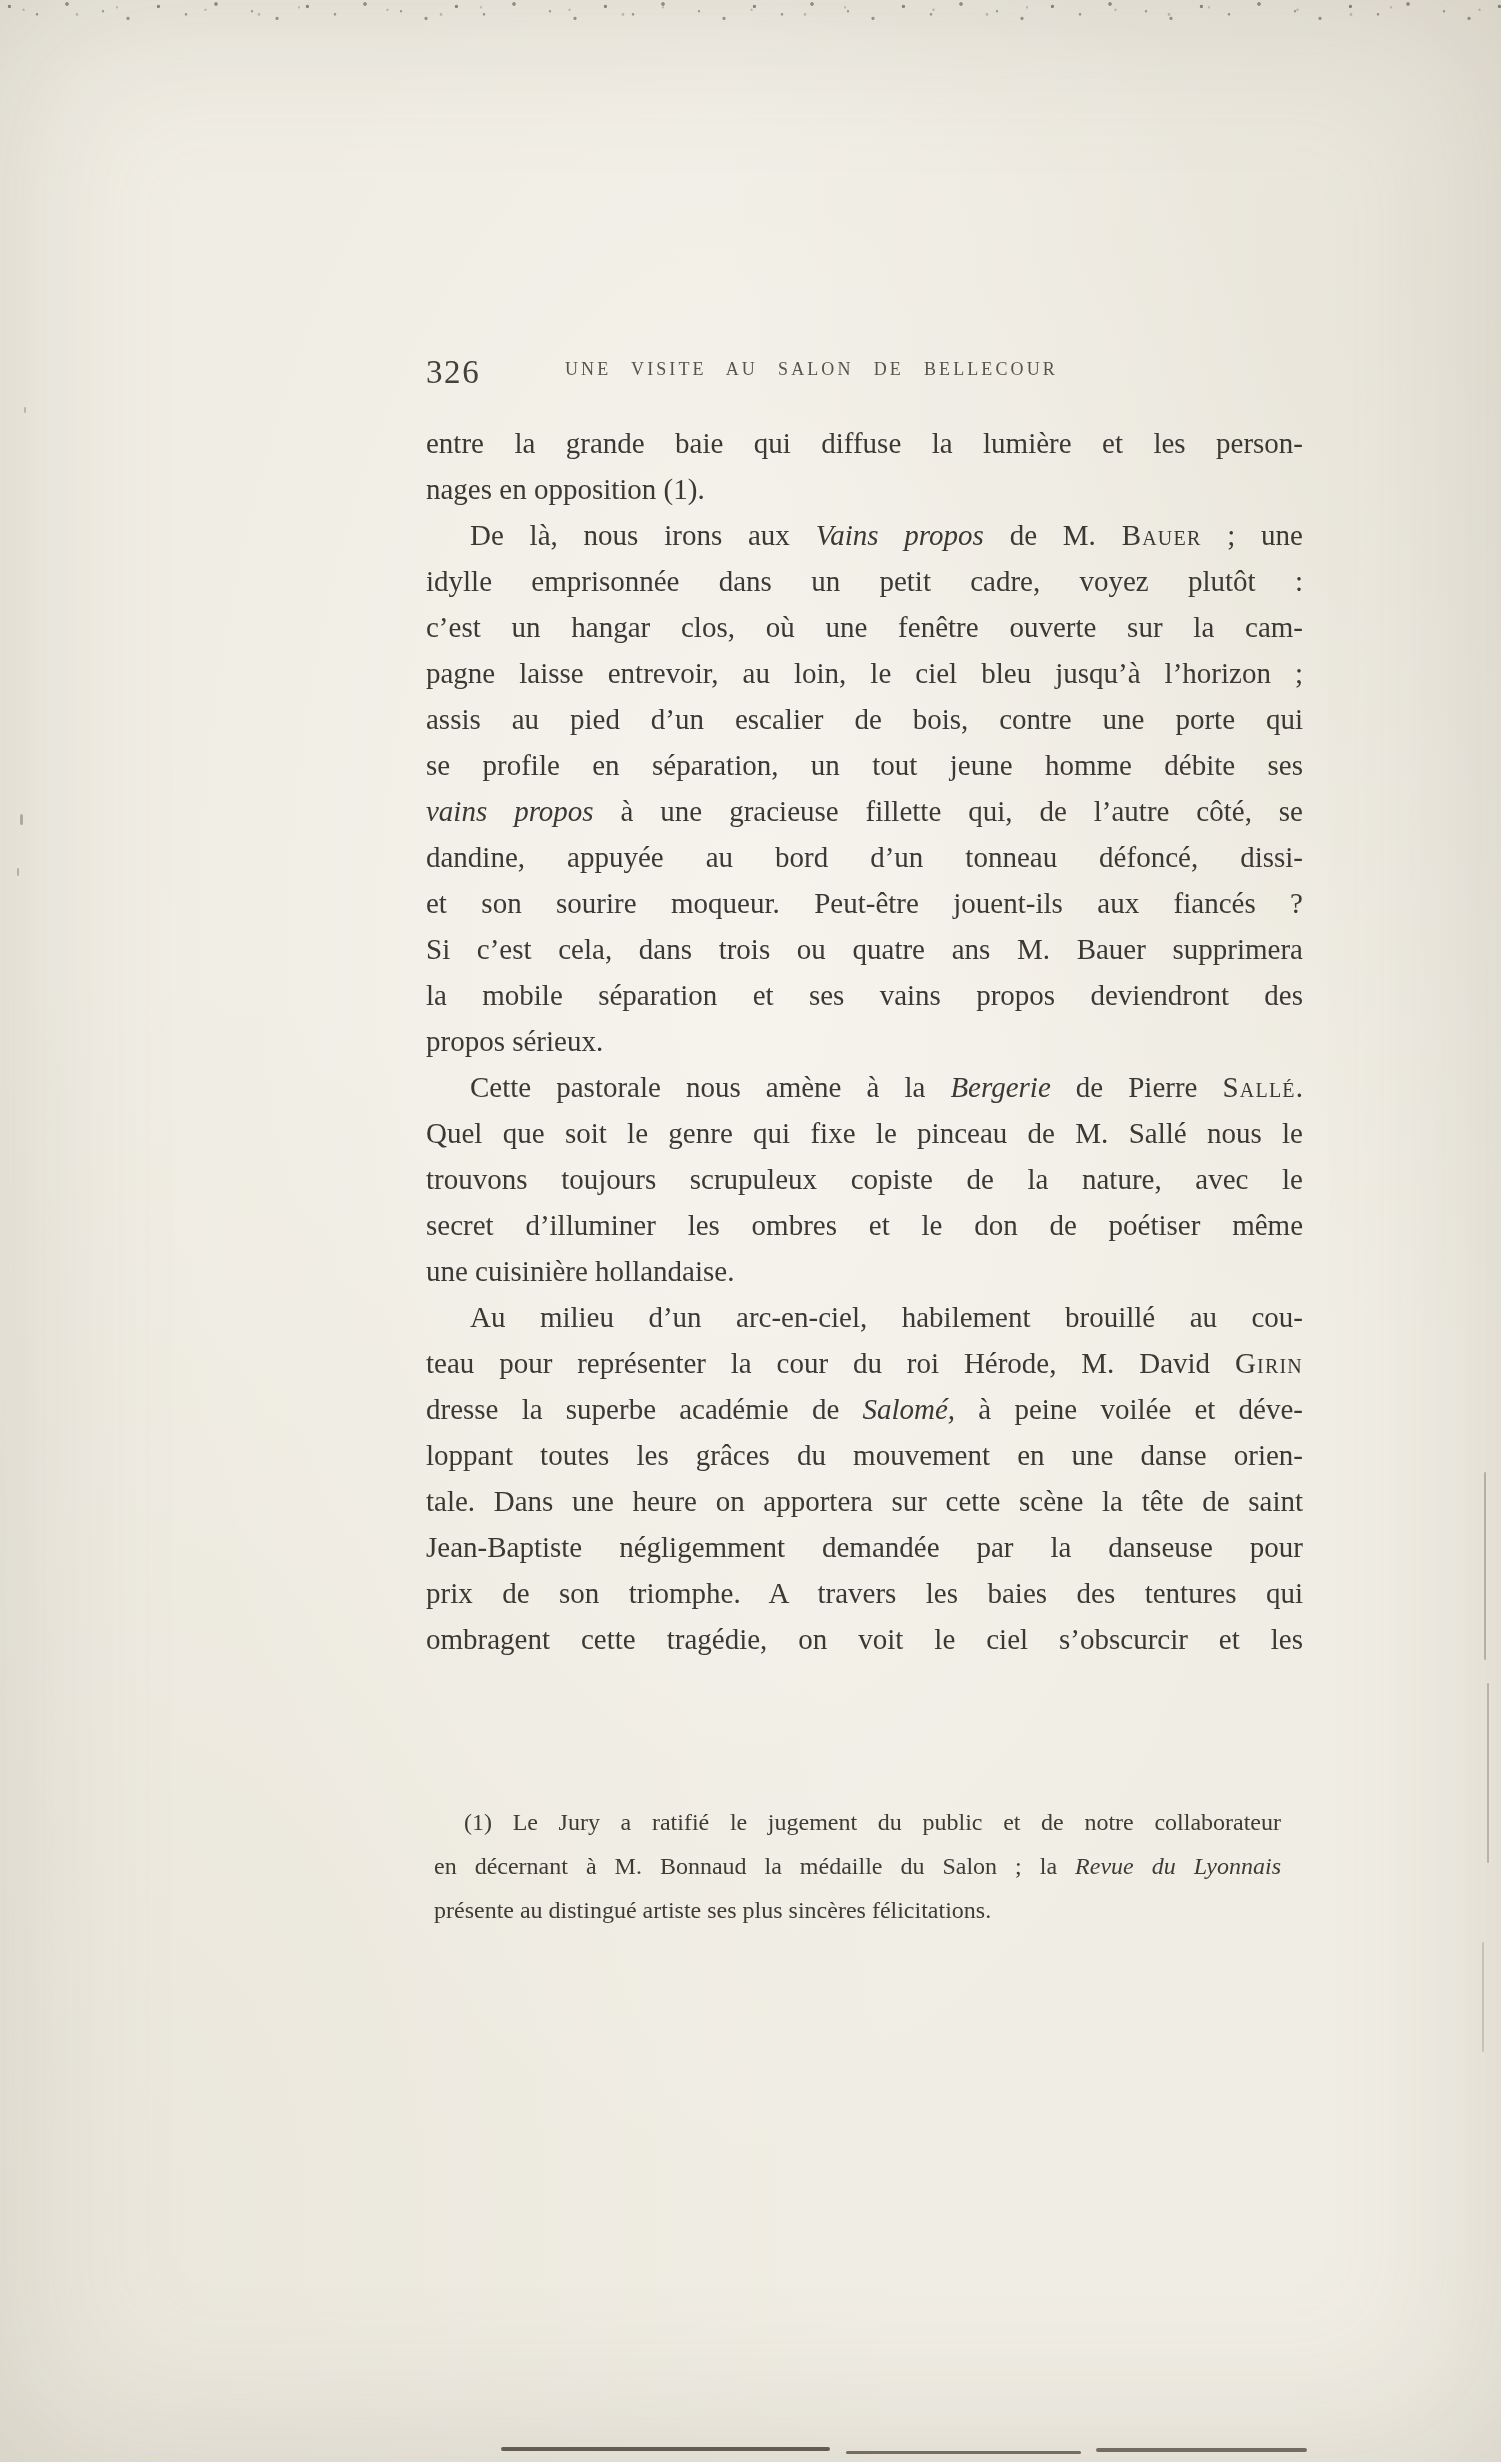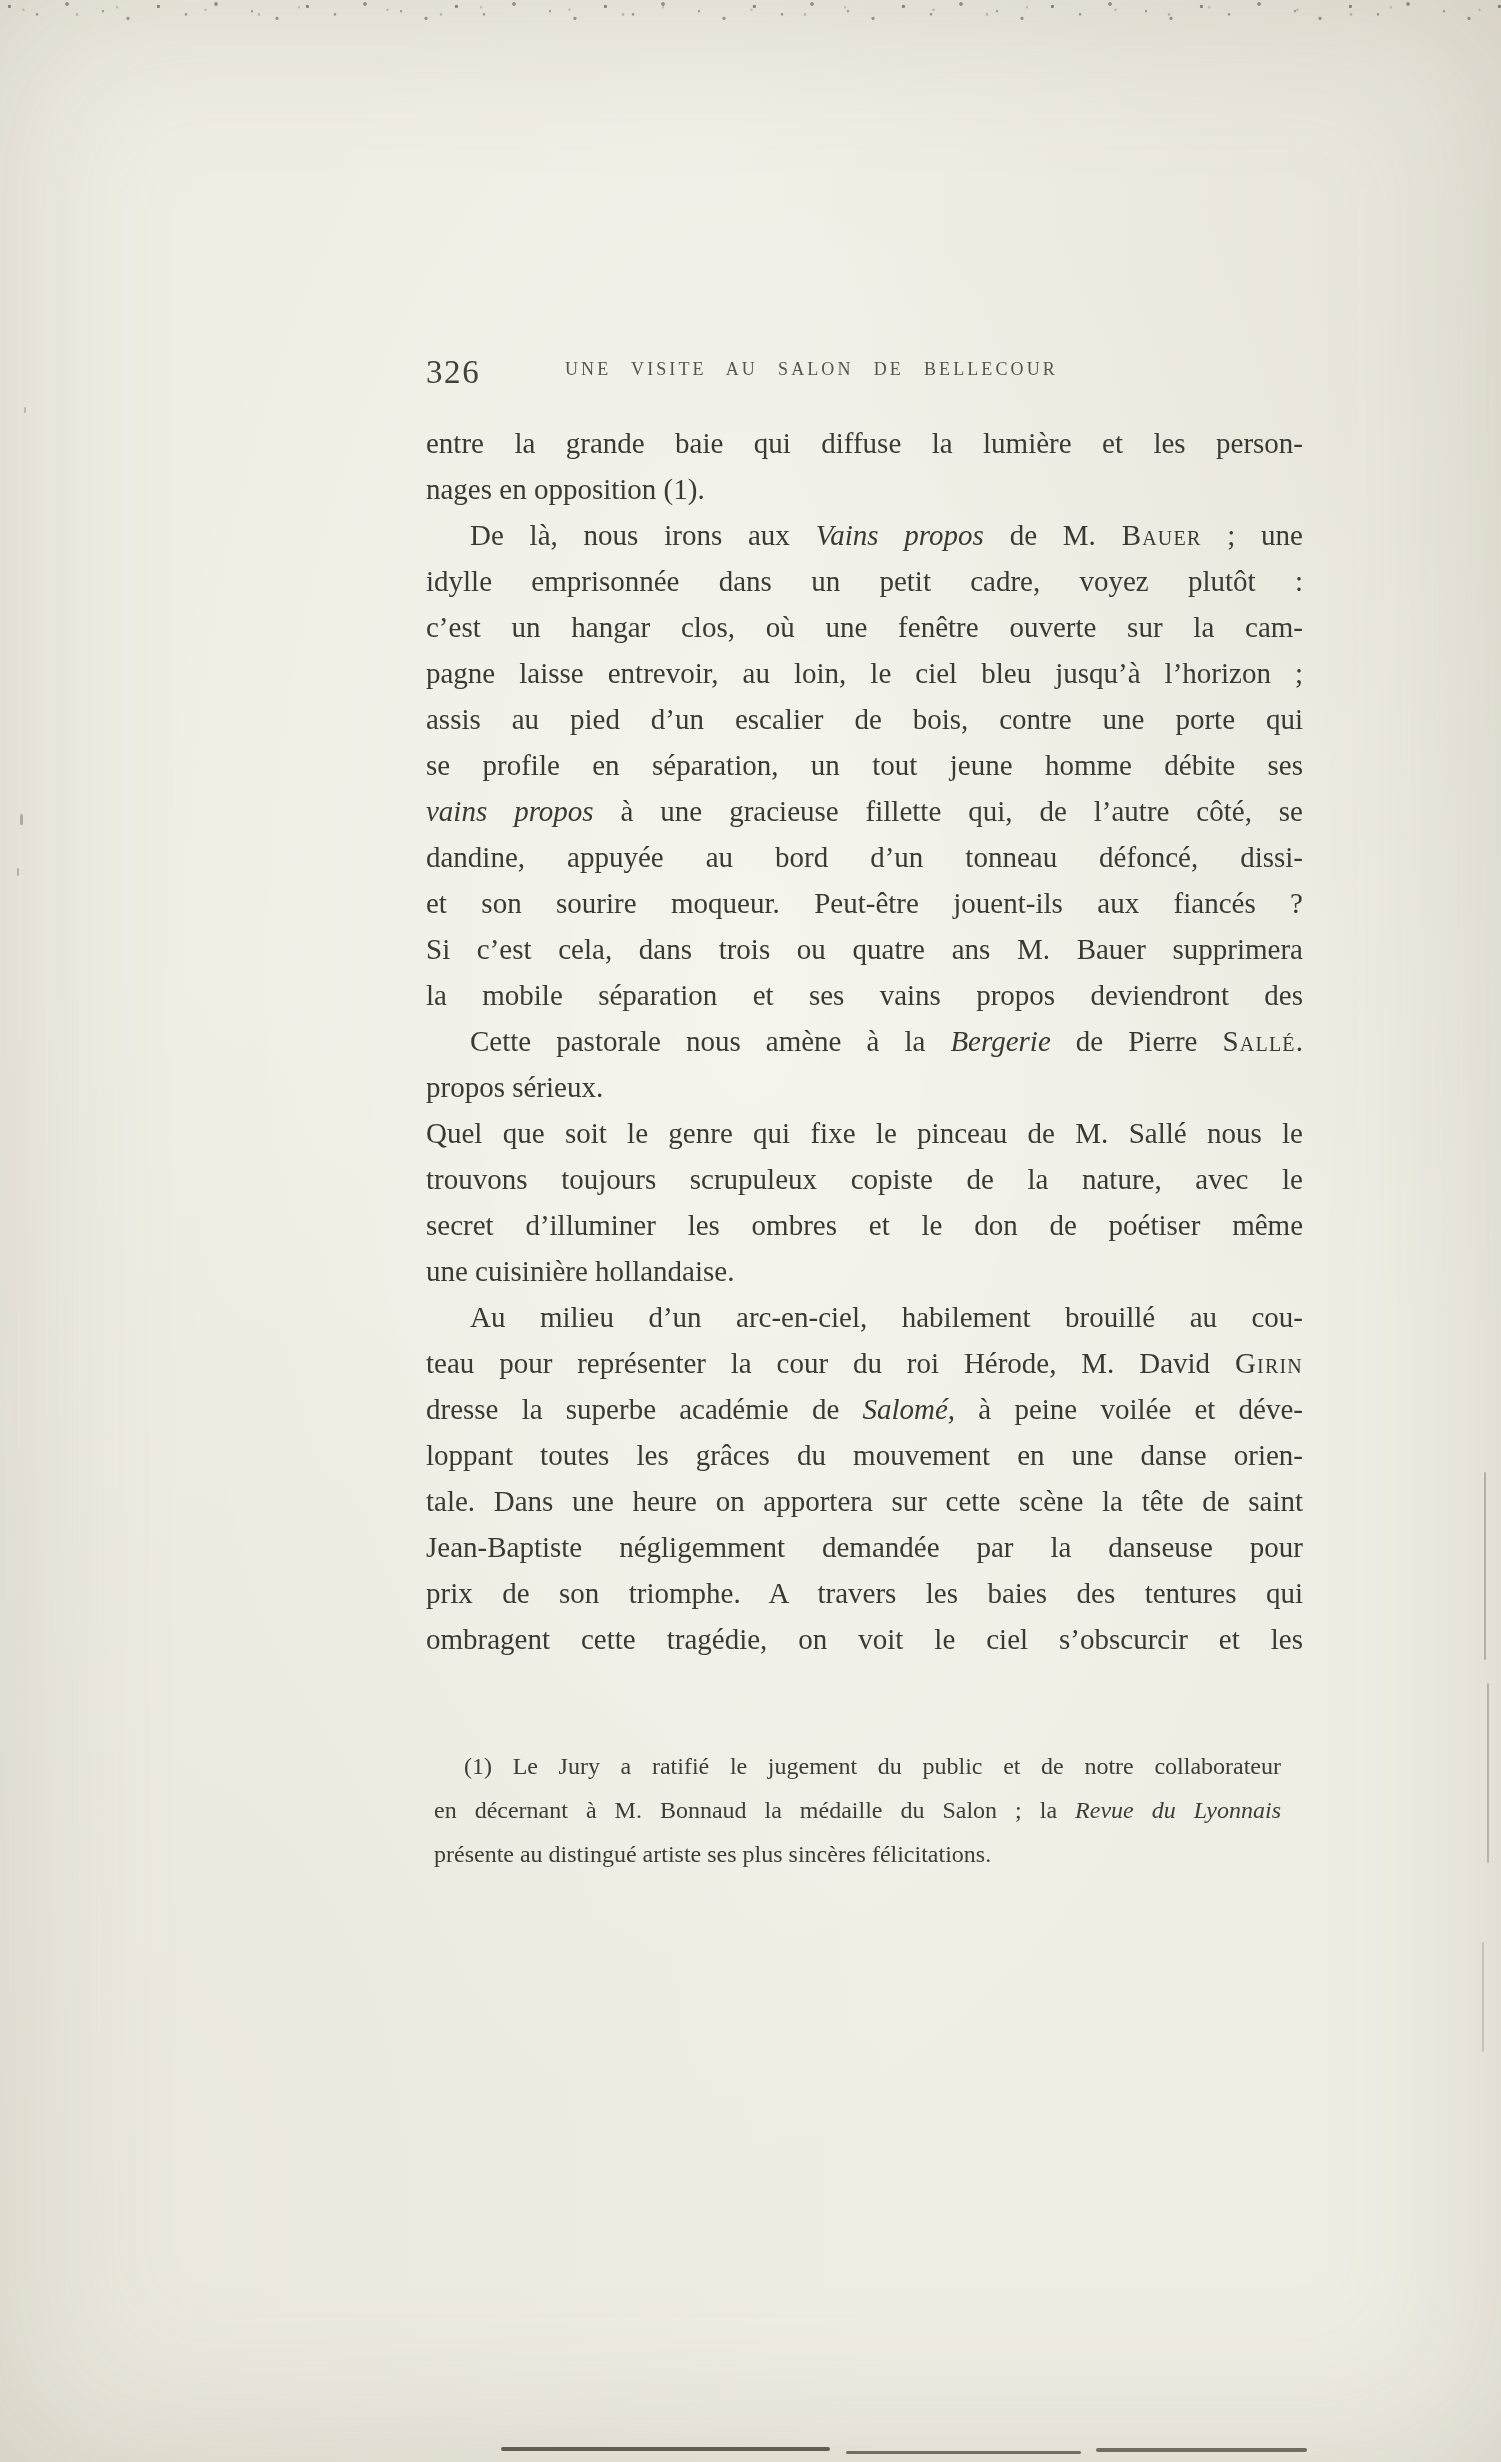--- a/index.html
+++ b/index.html
@@ -69,21 +69,21 @@
     font-size: 29px; line-height: 46px; color: #3b3933;
   }
   .tline { min-height: 46px; }
   .tline.just { text-align: justify; text-align-last: justify; }
   .tline.indent { text-indent: 44px; }
   .it { font-style: italic; }
   .sc { font-variant: small-caps; letter-spacing: 1.2px; margin-top: 28px; }
 
   
   #footnote-block {
-    position: absolute; left: 434px; top: 1744px; width: 847px;
+    position: absolute; left: 434px; top: 1800px; width: 847px;
     font-size: 24px; line-height: 44px; color: #3e3c35;
   }
   #footnote-block .tline { min-height: 44px; }
   #footnote-block .tline.indent { text-indent: 30px; }
 </style>
 </head>
 <body>
 
 <div id="paper"></div>
 <div id="top-speckle" class="artifact"></div>
@@ -99,22 +99,22 @@
     <div class="tline just"><span>idylle emprisonnée dans un petit cadre, voyez plutôt :</span></div>
     <div class="tline just"><span>c’est un hangar clos, où une fenêtre ouverte sur la cam-</span></div>
     <div class="tline just"><span>pagne laisse entrevoir, au loin, le ciel bleu jusqu’à l’horizon ;</span></div>
     <div class="tline just"><span>assis au pied d’un escalier de bois, contre une porte qui</span></div>
     <div class="tline just"><span>se profile en séparation, un tout jeune homme débite ses</span></div>
     <div class="tline just"><span class="it">vains propos</span><span> à une gracieuse fillette qui, de l’autre côté, se</span></div>
     <div class="tline just"><span>dandine, appuyée au bord d’un tonneau défoncé, dissi-</span></div>
     <div class="tline just"><span>et son sourire moqueur. Peut-être jouent-ils aux fiancés ?</span></div>
     <div class="tline just"><span>Si c’est cela, dans trois ou quatre ans M. Bauer supprimera</span></div>
     <div class="tline just"><span>la mobile séparation et ses vains propos deviendront des</span></div>
+    <div class="tline"><span>propos sérieux.</span></div>
     <div class="tline just indent"><span>Cette pastorale nous amène à la </span><span class="it">Bergerie</span><span> de Pierre </span><span class="sc">Sallé</span><span>.</span></div>
-    <div class="tline"><span>propos sérieux.</span></div>
     <div class="tline just"><span>Quel que soit le genre qui fixe le pinceau de M. Sallé nous le</span></div>
     <div class="tline just"><span>trouvons toujours scrupuleux copiste de la nature, avec le</span></div>
     <div class="tline just"><span>secret d’illuminer les ombres et le don de poétiser même</span></div>
     <div class="tline"><span>une cuisinière hollandaise.</span></div>
     <div class="tline just indent"><span>Au milieu d’un arc-en-ciel, habilement brouillé au cou-</span></div>
     <div class="tline just"><span>teau pour représenter la cour du roi Hérode, M. David </span><span class="sc">Girin</span></div>
     <div class="tline just"><span>dresse la superbe académie de </span><span class="it">Salomé,</span><span> à peine voilée et déve-</span></div>
     <div class="tline just"><span>loppant toutes les grâces du mouvement en une danse orien-</span></div>
     <div class="tline just"><span>tale. Dans une heure on apportera sur cette scène la tête de saint</span></div>
     <div class="tline just"><span>Jean-Baptiste négligemment demandée par la danseuse pour</span></div>

